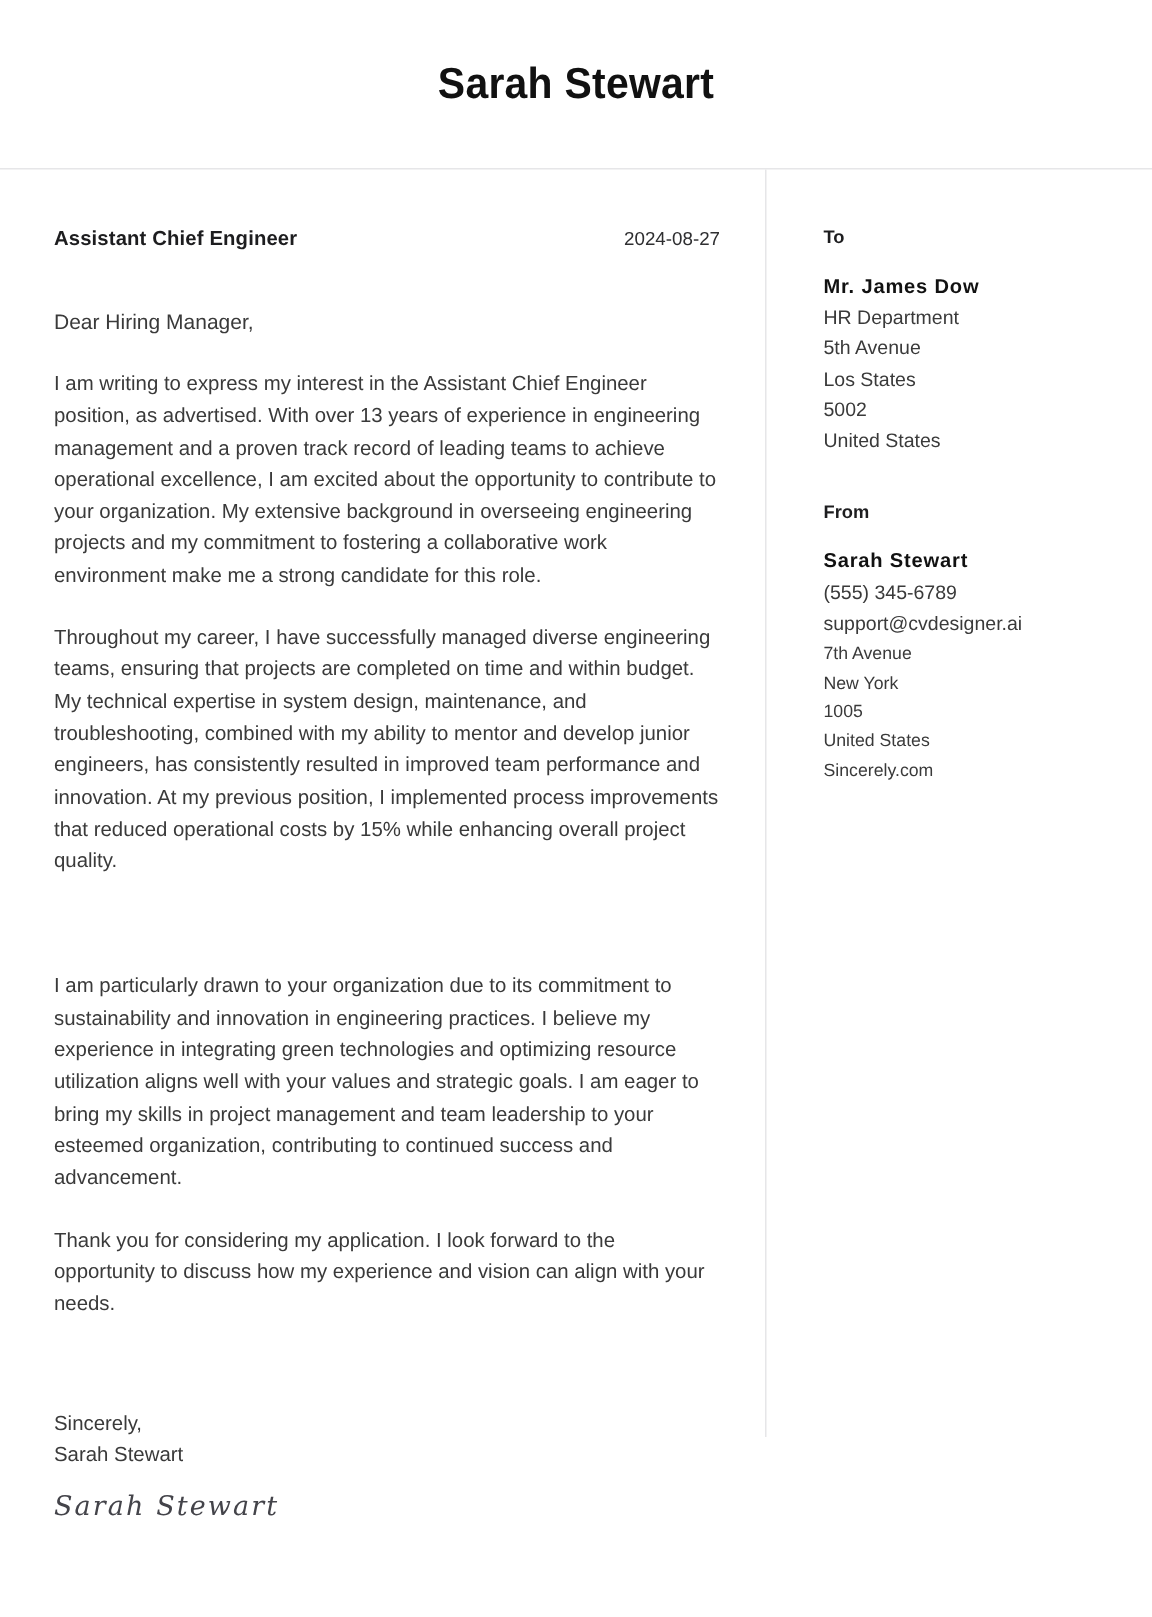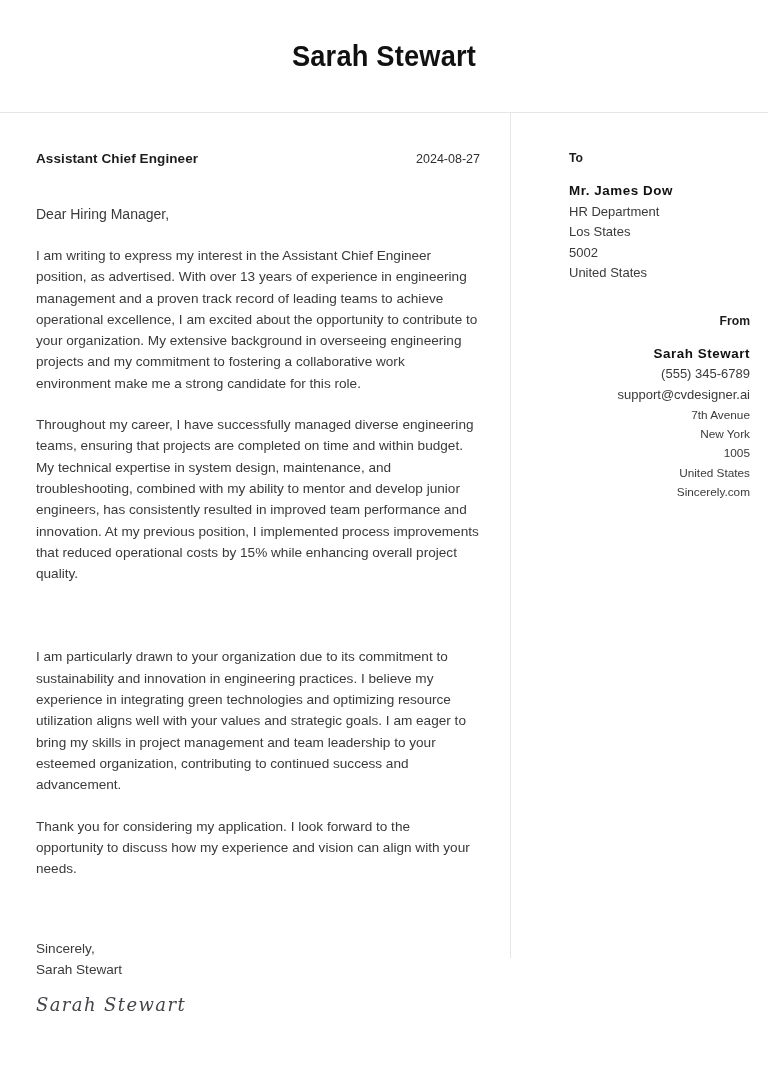--- a/index.html
+++ b/index.html
@@ -116,22 +116,22 @@
     white-space: nowrap;
   }
 
   
   .aside-label {
     font-size: 12.2px;
     font-weight: bold;
     color: #1d1d1f;
     margin-bottom: 16px;
   }
-  .aside-block { margin-bottom: 30px; margin-left: 20px; }
-  .aside-block:last-child { margin-bottom: 0; text-align: right; }
+  .aside-block { margin-bottom: 30px; }
+  .aside-block:last-child { margin-bottom: 0; }
 
   .contact-name {
     font-size: 13.4px;
     font-weight: bold;
     color: #111111;
     letter-spacing: 0.55px;
     line-height: 20.5px;
     white-space: nowrap;
   }
   .contact-line {
@@ -177,20 +177,21 @@
 
   </div>
 
   <div class="aside">
     <div class="aside-rule"></div>
 
     <div class="aside-block">
       <div class="aside-label">To</div>
       <div class="contact-name">Mr. James Dow</div>
       <div class="contact-line">HR Department</div>
+      <div class="contact-line">5th Avenue</div>
       <div class="contact-line">Los States</div>
       <div class="contact-line">5002</div>
       <div class="contact-line">United States</div>
     </div>
 
     <div class="aside-block">
       <div class="aside-label">From</div>
       <div class="contact-name">Sarah Stewart</div>
       <div class="contact-line">(555) 345-6789</div>
       <div class="contact-line">support@cvdesigner.ai</div>

